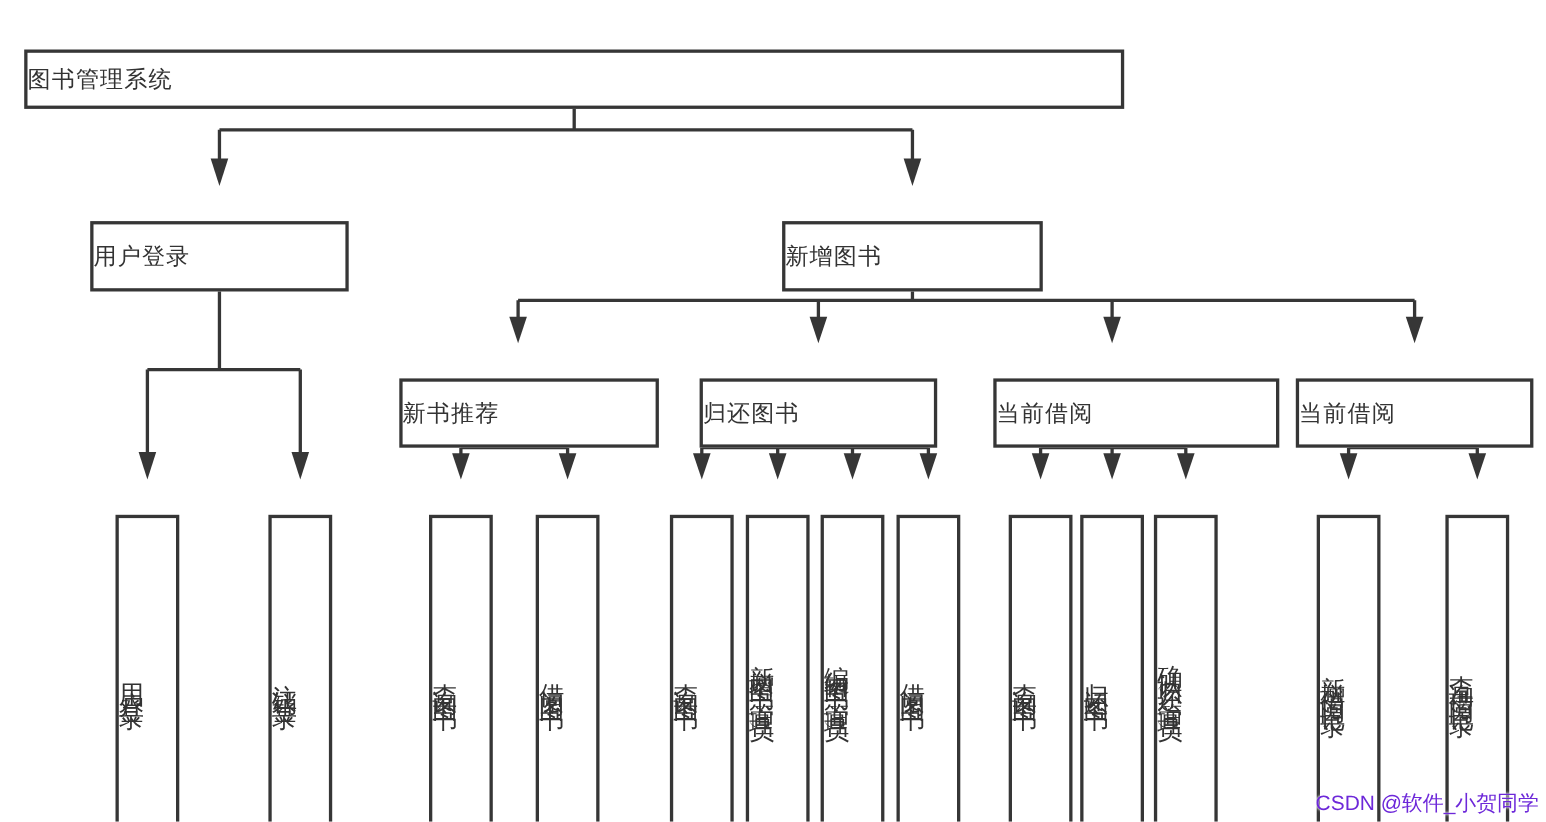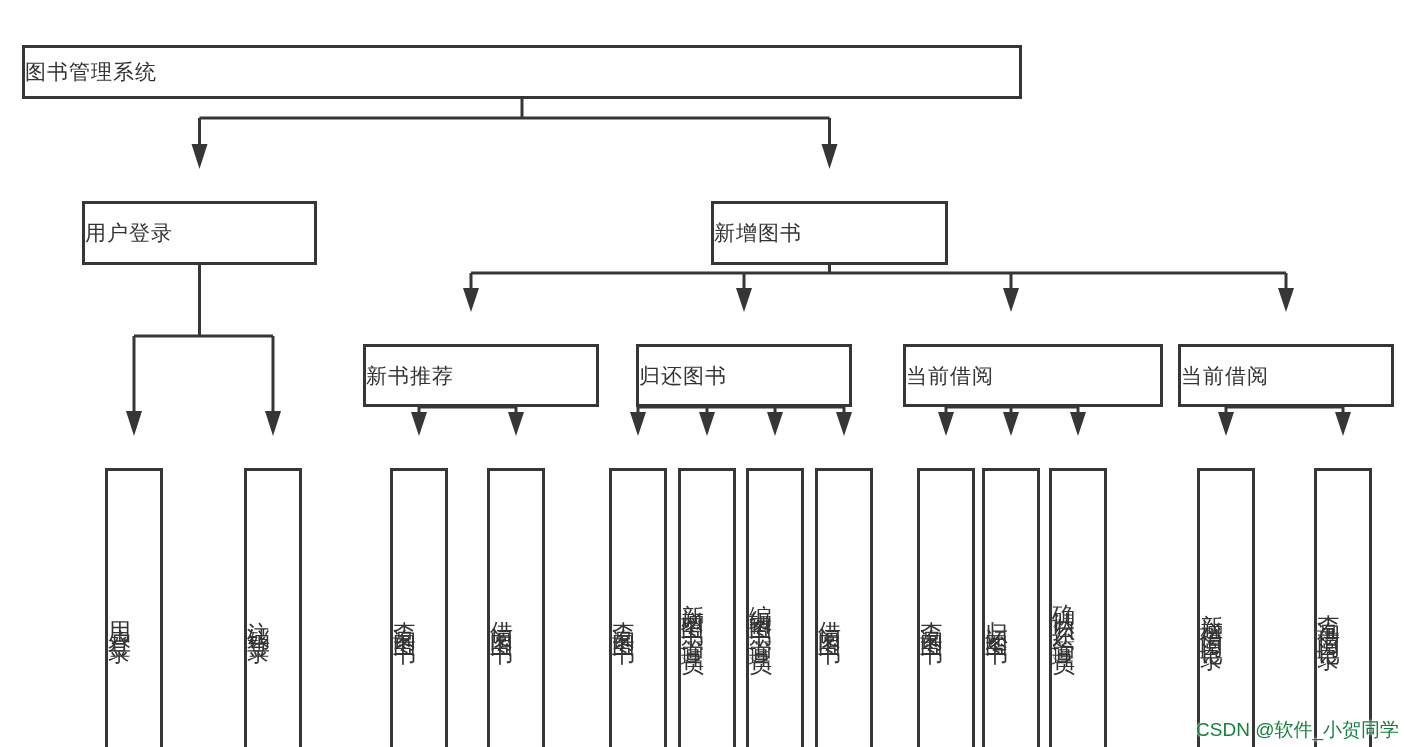--- a/index.html
+++ b/index.html
@@ -35,21 +35,21 @@
     letter-spacing:7px;
     line-height:1;
     color:#333333;
     white-space:nowrap;
   }
   .watermark {
     position:absolute;
     right:6px;
     bottom:4px;
     font-size:19px;
-    color:#15803d;
+    color:#6d28d9;
     text-shadow:0 0 3px #ffffff, 0 0 2px #ffffff;
     white-space:nowrap;
     margin-top:25px;
   }
 </style>
 </head>
 <body>
 
 <div id="canvas">
 

